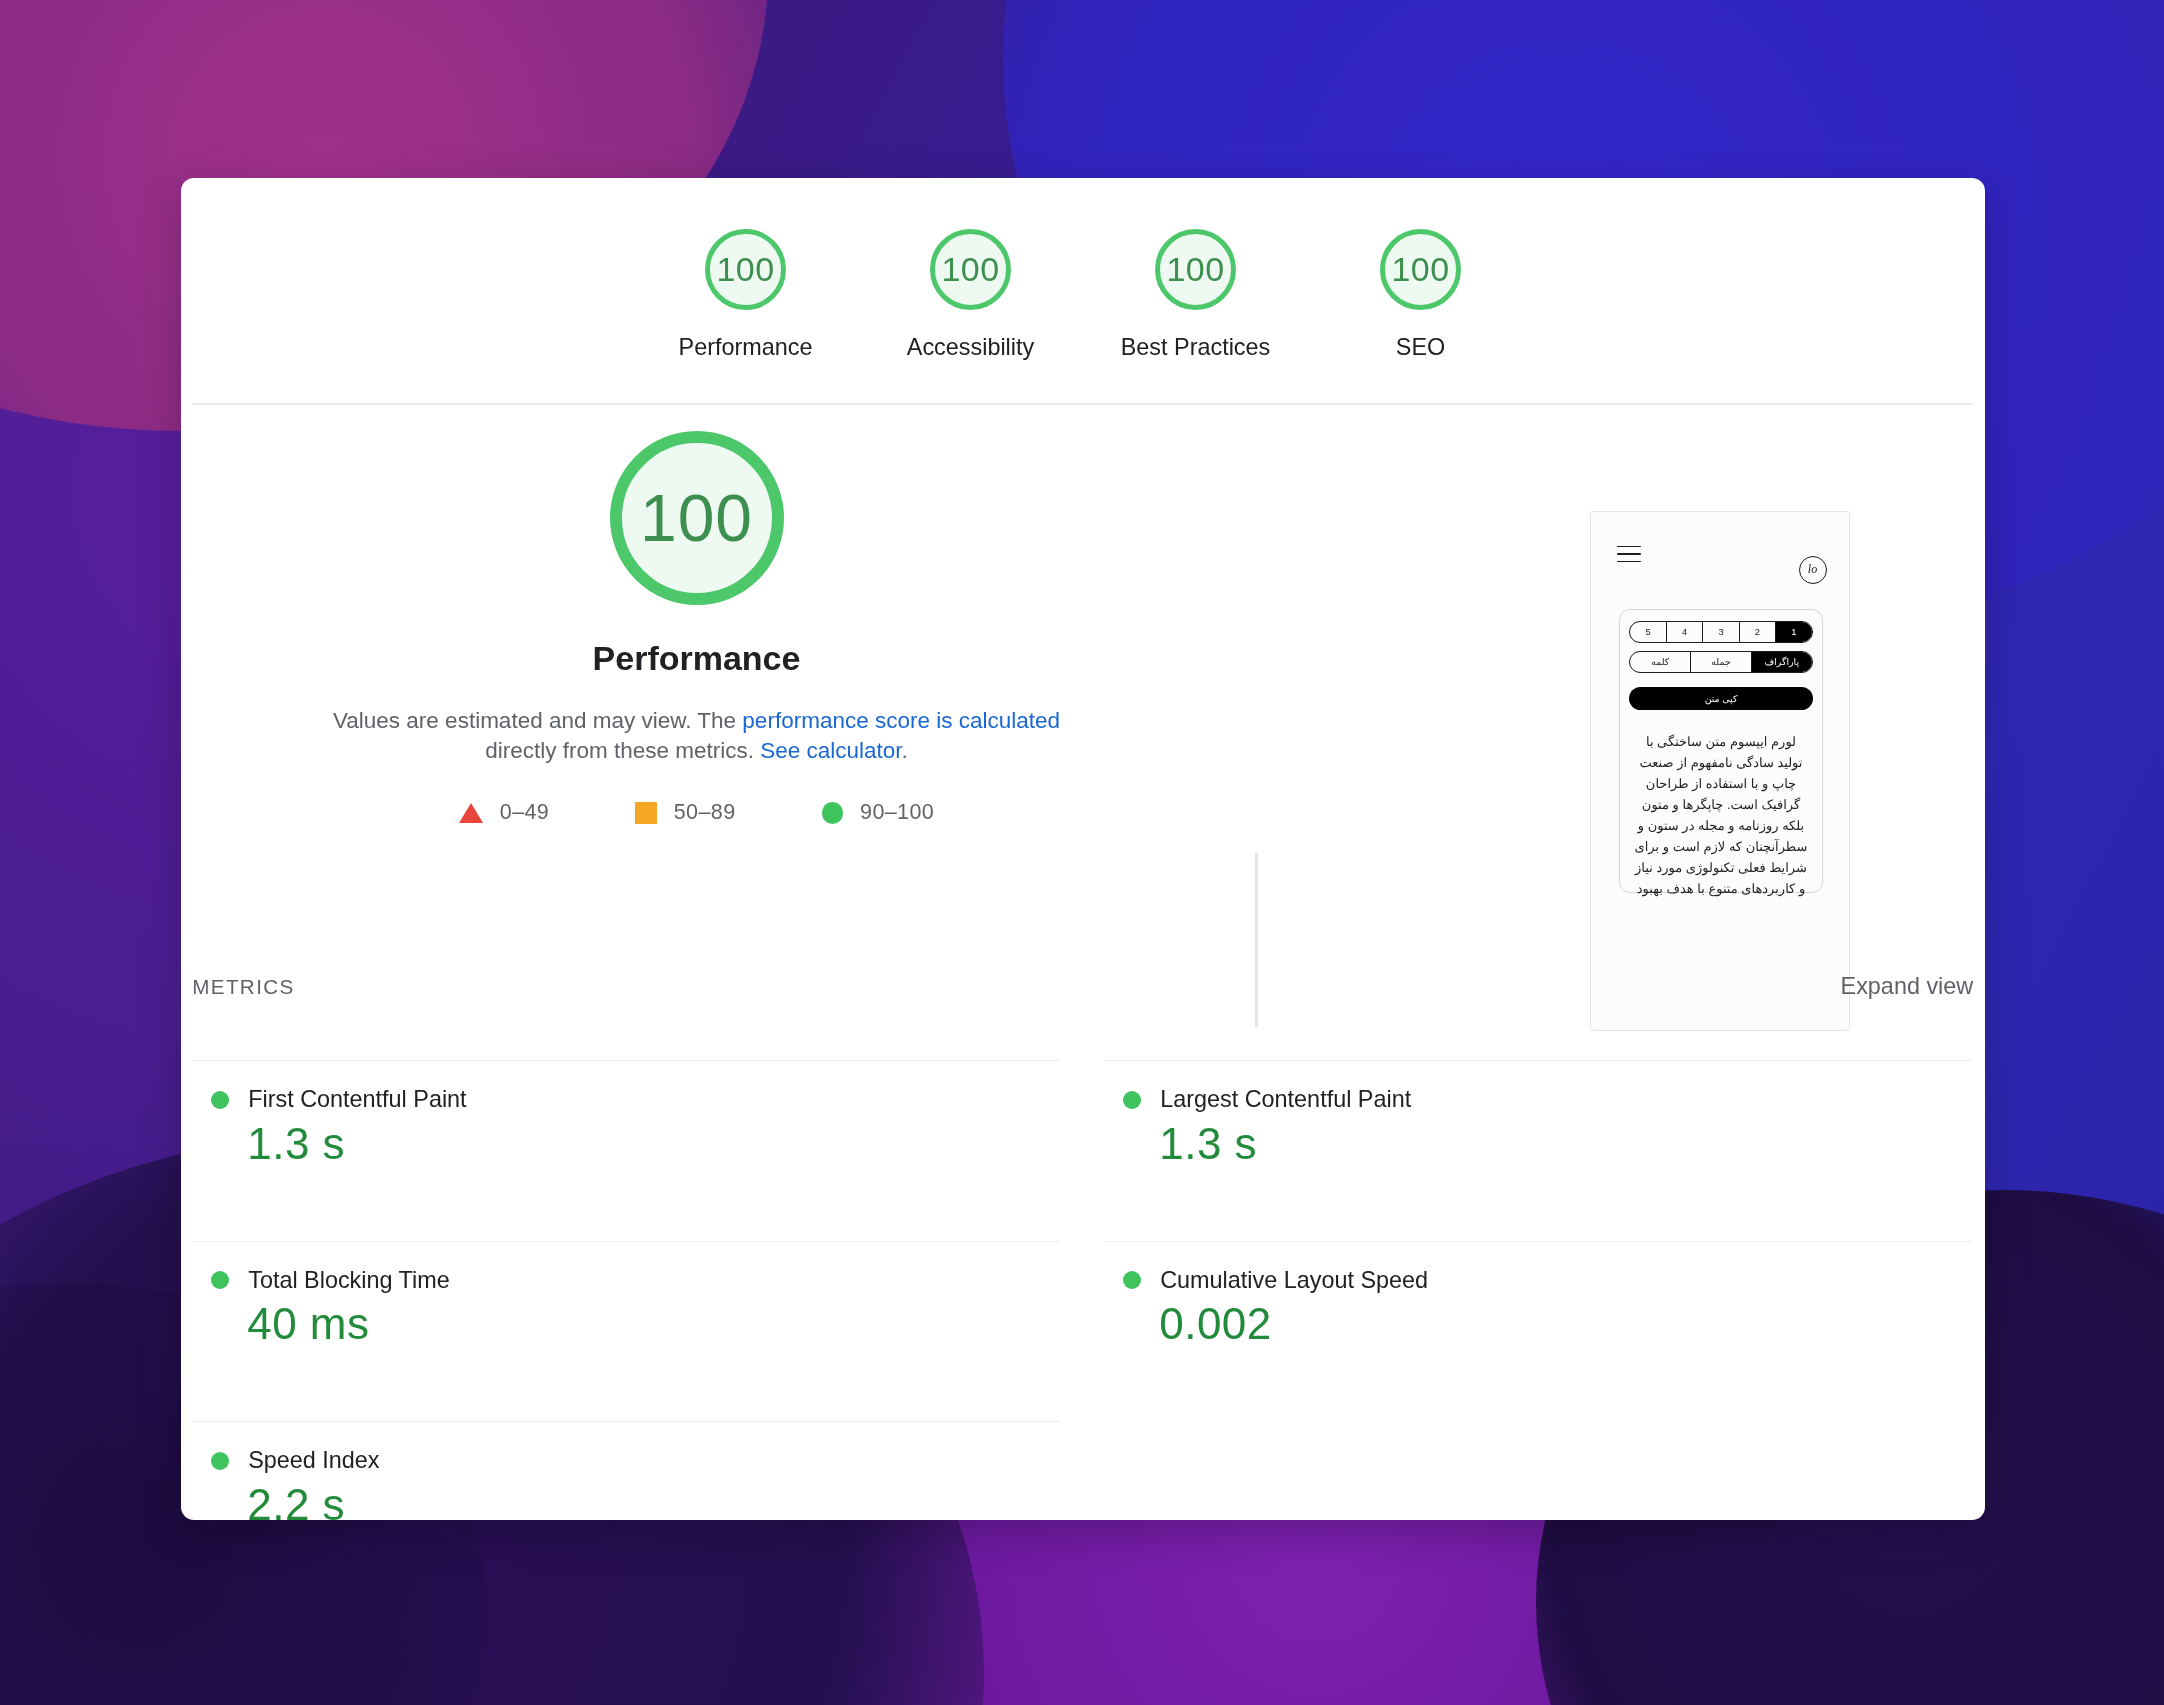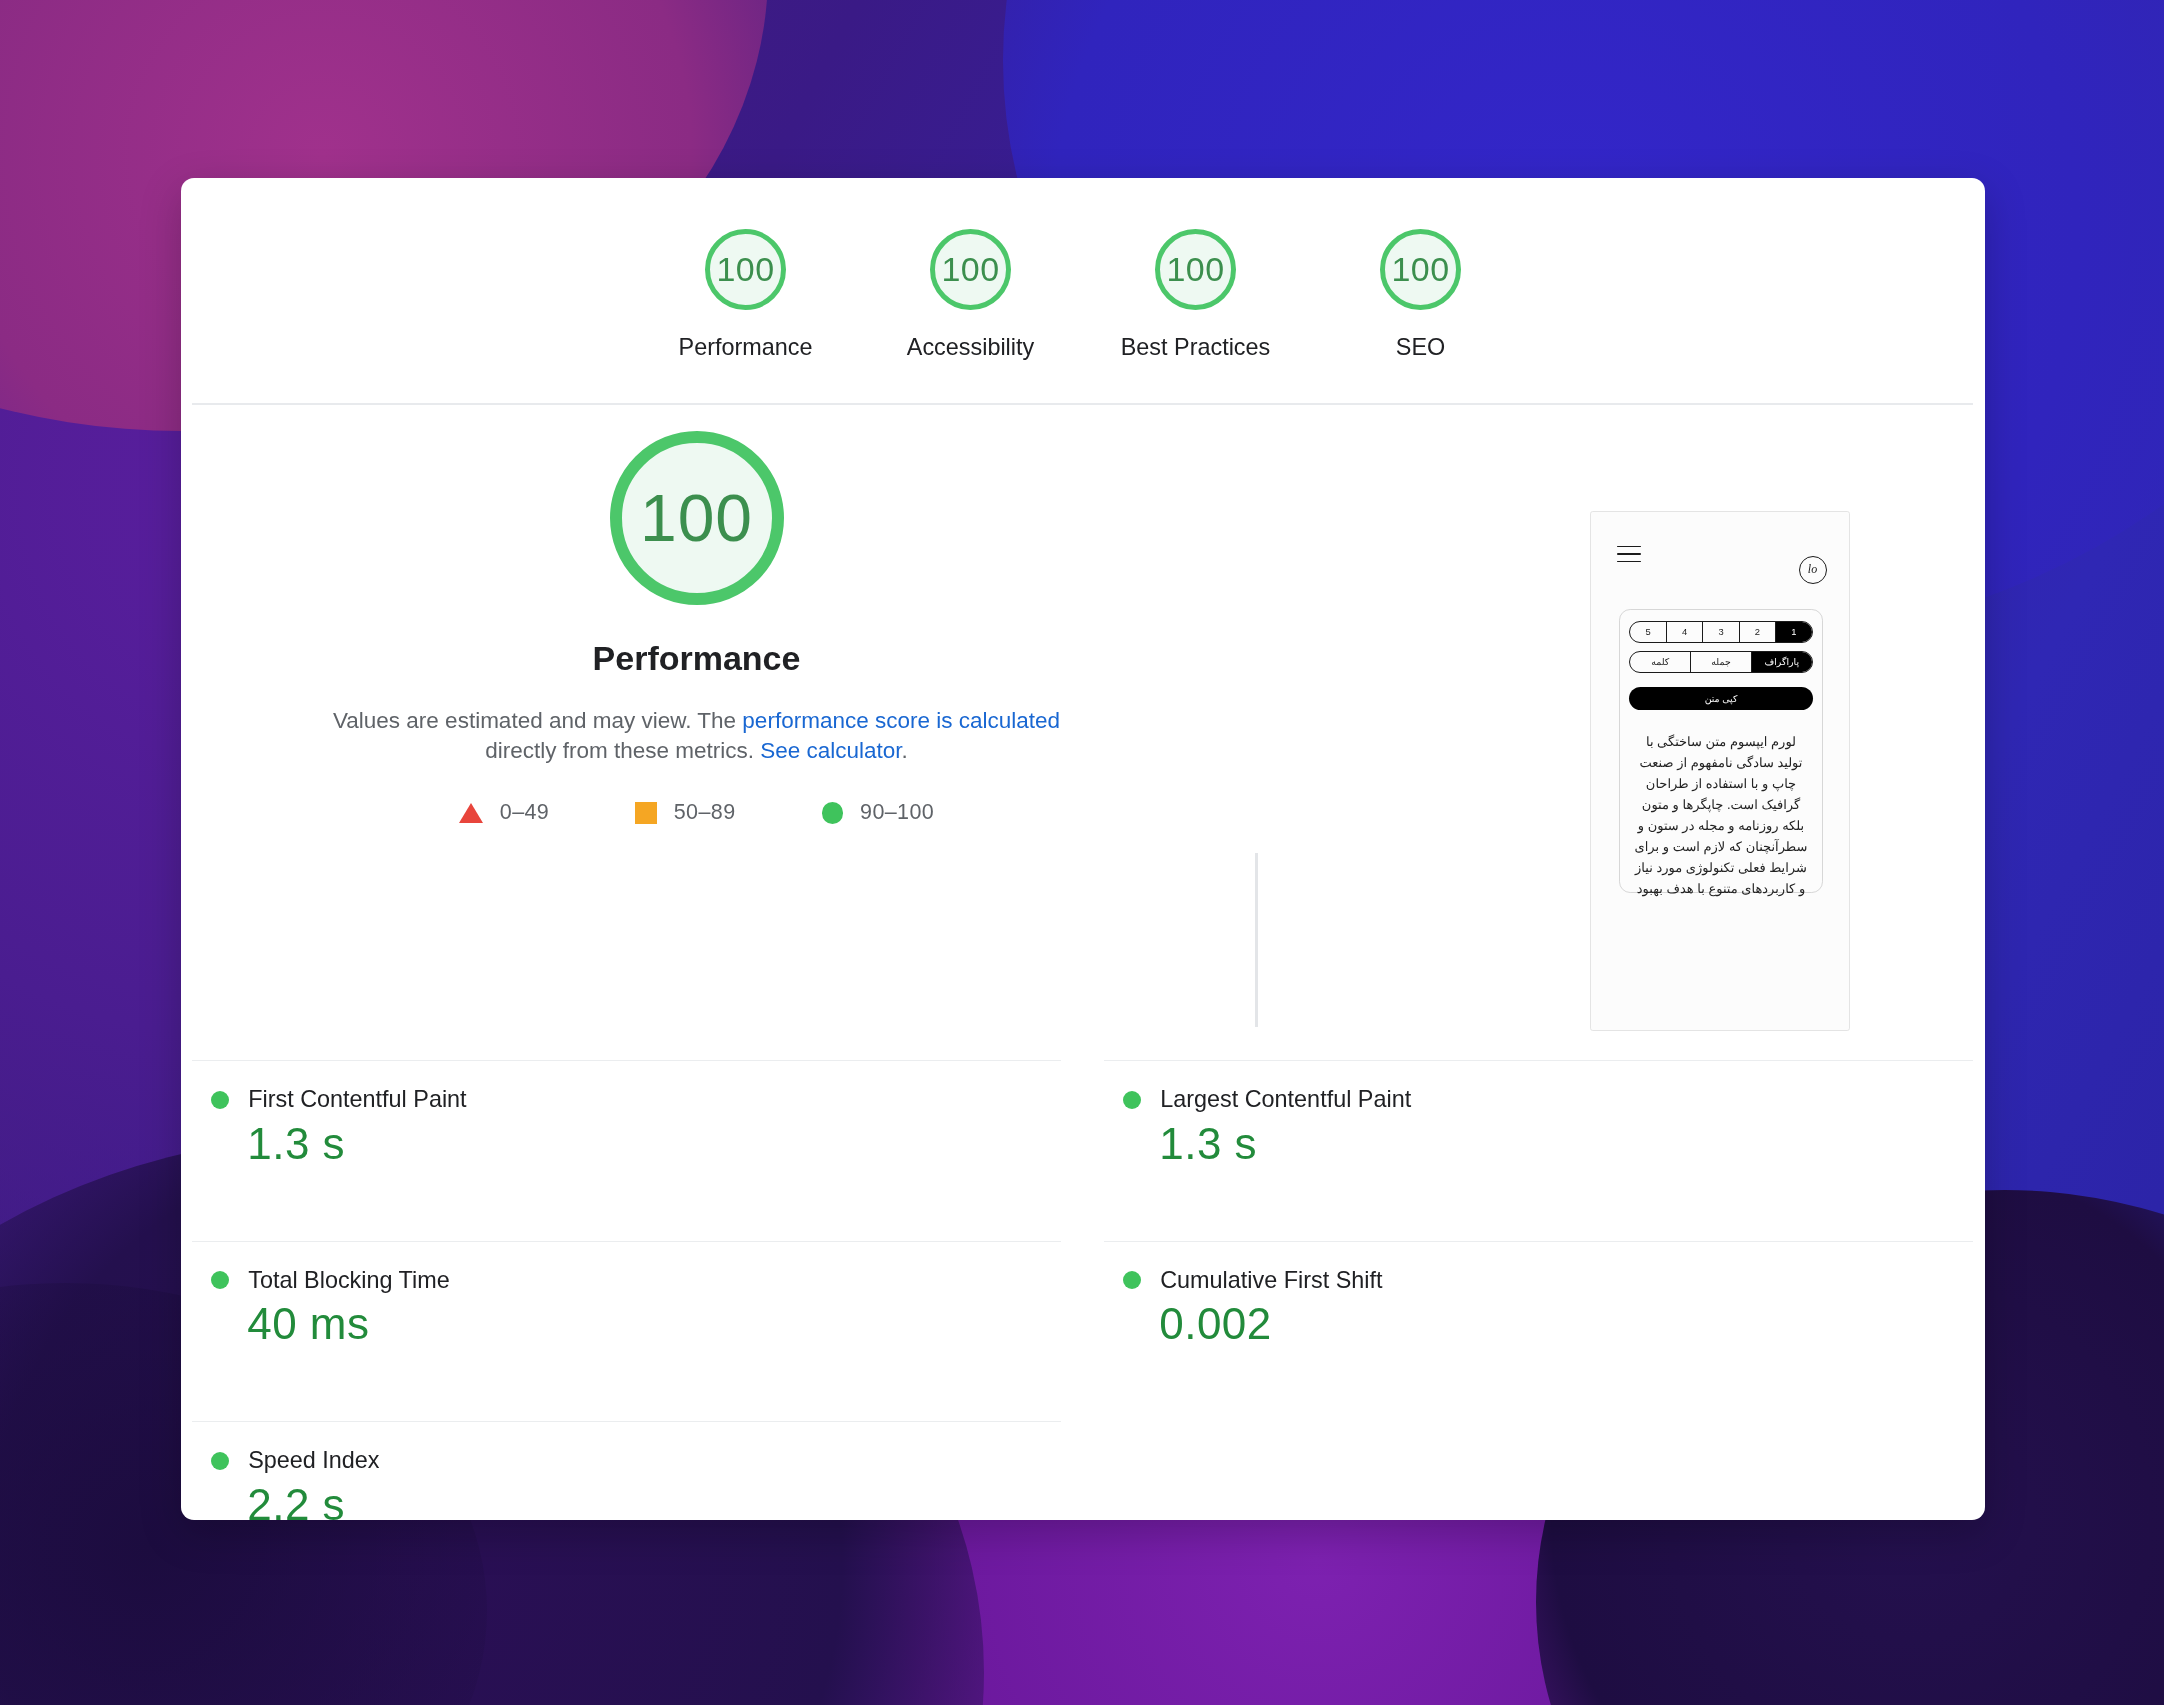--- a/index.html
+++ b/index.html
@@ -378,20 +378,24 @@
       <div class="seg">
         <div class="active">پاراگراف</div>
         <div>جمله</div>
         <div>کلمه</div>
       </div>
       <div class="copy-btn">کپی متن</div>
       <div id="thumb-text">لورم ایپسوم متن ساختگی با تولید سادگی نامفهوم از صنعت چاپ و با استفاده از طراحان گرافیک است. چاپگرها و متون بلکه روزنامه و مجله در ستون و سطرآنچنان که لازم است و برای شرایط فعلی تکنولوژی مورد نیاز و کاربردهای متنوع با هدف بهبود ابزارهای کاربردی می باشد. کتابهای زیادی در شصت و سه درصد گذشته، حال و آینده شناخت فراوان جامعه و متخصصان</div>
     </div>
   </div>
 
+  <div id="metrics-head">
+    <div id="metrics-label">METRICS</div>
+    <div id="expand-view">Expand view</div>
+  </div>
 
   <div id="metrics-grid">
     <div class="mcol">
       <div class="mrow">
         <div class="mrow-head">
           <span class="mdot"></span>
           <span class="mname">First Contentful Paint</span>
         </div>
         <div class="mval">1.3 s</div>
       </div>
@@ -415,21 +419,21 @@
       <div class="mrow">
         <div class="mrow-head">
           <span class="mdot"></span>
           <span class="mname">Largest Contentful Paint</span>
         </div>
         <div class="mval">1.3 s</div>
       </div>
       <div class="mrow">
         <div class="mrow-head">
           <span class="mdot"></span>
-          <span class="mname">Cumulative First Shift</span>
+          <span class="mname">Cumulative Layout Speed</span>
         </div>
         <div class="mval">0.002</div>
       </div>
     </div>
   </div>
 
 </div>
 
 
 </body></html>

